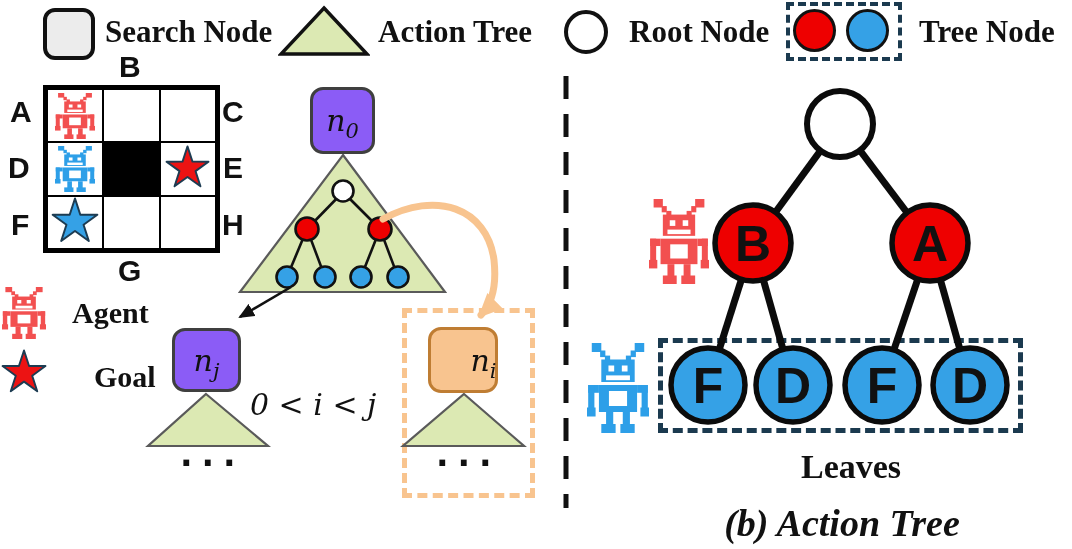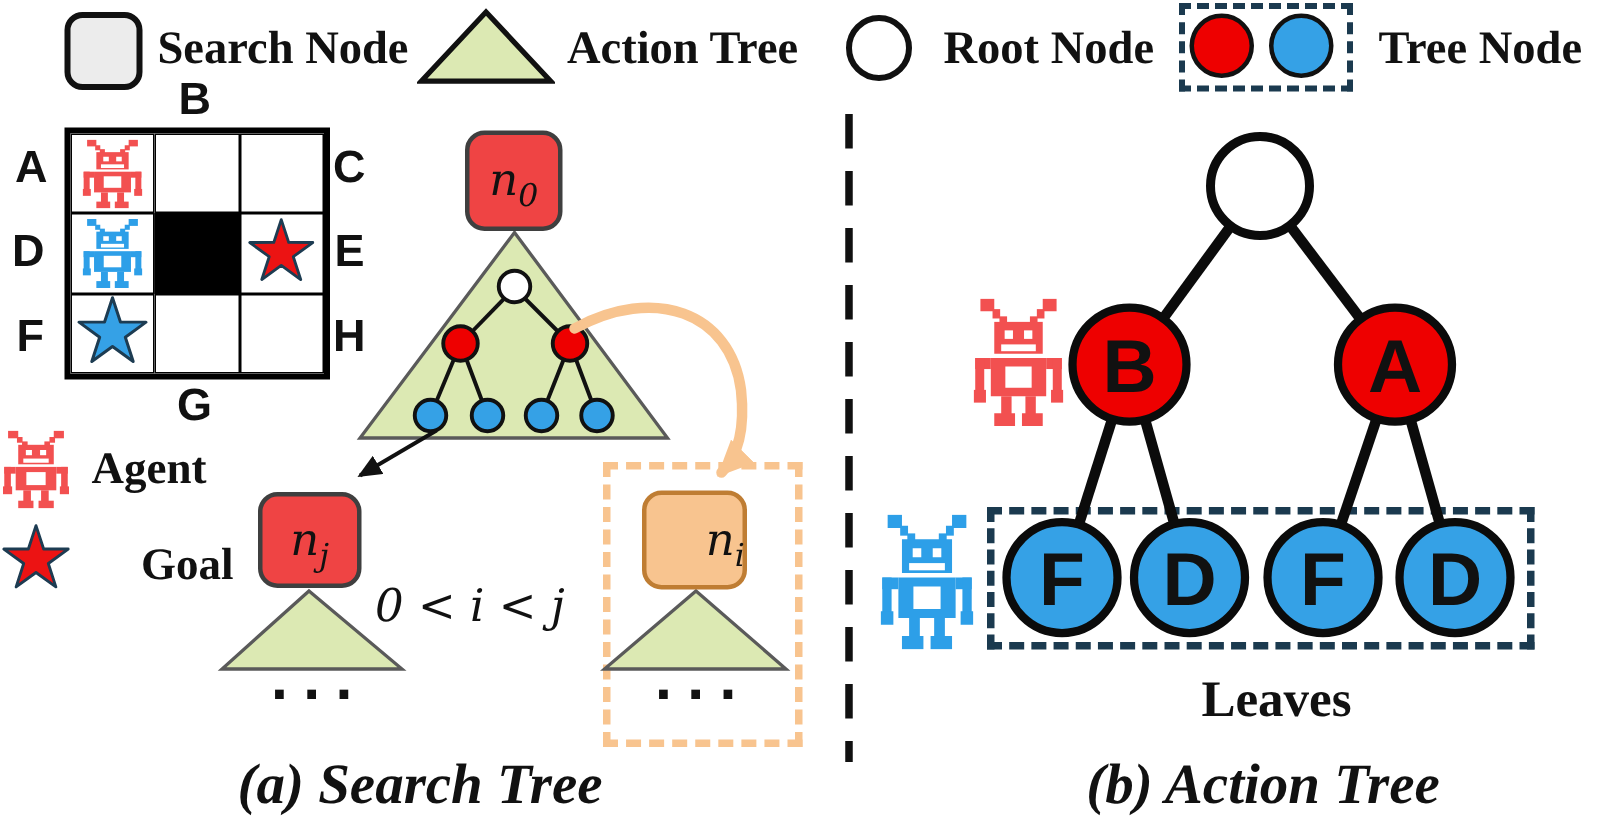--- a/index.html
+++ b/index.html
@@ -19,21 +19,21 @@
   
   .grid-box{left:43px;top:85px;width:177px;height:168px;box-sizing:border-box;border:4px solid #000;
             display:grid;grid-template-columns:repeat(3,1fr);grid-template-rows:repeat(3,1fr);}
   .cell{border:1.5px solid #000;display:flex;align-items:center;justify-content:center;background:#fff;}
   .cell.wall{background:#000;}
   .glabel{font-family:"Liberation Sans",sans-serif;font-weight:bold;font-size:30px;line-height:1;}
   .key-label{font-weight:bold;font-size:30px;}
   
   .node-box{box-sizing:border-box;border-radius:13px;display:flex;align-items:center;justify-content:center;
             font-style:italic;font-size:31px;font-family:"DejaVu Serif",serif;}
-  .node-box.gray{background:#ef4444;border:3px solid #3f3f3f;text-align:right;}
+  .node-box.gray{background:#8b5cf6;border:3px solid #3f3f3f;text-align:right;}
   .node-box.orange{background:#f8c48f;border:3px solid #bf7d33;}
   .node-box sub{font-size:21px;line-height:0;}
   .math{font-style:italic;font-size:30px;font-family:"DejaVu Serif",serif;white-space:nowrap;}
   .dots{font-family:"DejaVu Sans",sans-serif;font-weight:bold;font-size:33px;letter-spacing:9px;line-height:1;}
   .orange-dash-box{box-sizing:border-box;border:5px dashed #f8c48f;}
   .leaves-dash-box{box-sizing:border-box;border:5px dashed #1b3a4f;}
   .caption{font-weight:bold;font-style:italic;font-size:38px;text-align:center;width:320px;white-space:nowrap;}
   .leaves-label{font-weight:bold;font-size:34px;text-align:center;width:200px;}
   .layer1{z-index:1;} .layer2{z-index:2;} .layer3{z-index:3;}
   svg{display:block;}
@@ -180,41 +180,40 @@
           <use href="#star"></use>
         </svg>
     </div>
     <div class="cell"></div>
     <div class="cell"></div>
   </div>
 
   <svg class="abs layer3" style="left:2px;top:287px;" width="44" height="52" viewBox="0 0 26 30" preserveAspectRatio="none" color="#f25050">
       <use href="#robot"></use>
     </svg>
-  <div class="abs key-label layer3" style="left:61px;top:296px;">Agent</div>
+  <div class="abs key-label layer3" style="left:72px;top:296px;">Agent</div>
   <svg class="abs layer3" style="left:0px;top:349px;" width="48" height="48" viewBox="0 0 100 100" color="#ec1313">
       <use href="#star"></use>
     </svg>
   <div class="abs key-label layer3" style="left:54px;top:360px;margin-left:40px;">Goal</div>
 
   <div class="abs node-box gray layer3" style="left:310px;top:87px;width:65px;height:67px;">
     <span class="math"><span>n</span><sub>0</sub></span>
   </div>
   <div class="abs node-box gray layer3" style="left:172px;top:328px;width:69px;height:64px;">
     <span class="math"><span>n</span><sub>j</sub></span>
   </div>
   <div class="abs node-box orange layer3" style="left:428px;top:327px;width:70px;height:66px;padding-left:41px;">
     <span class="math"><span>n</span><sub>i</sub></span>
   </div>
 
   <div class="abs math layer3" style="left:250px;top:339px;margin-top:48px;">0 &lt; i &lt; j</div>
   <div class="abs dots layer3" style="left:180px;top:438px;">...</div>
   <div class="abs dots layer3" style="left:436px;top:438px;">...</div>
 
-  <div class="abs caption layer3" style="left:120px;top:501px;">(a) Search Tree</div>
 
   <svg class="abs layer3" style="left:649px;top:199px;" width="60" height="85" viewBox="0 0 26 30" preserveAspectRatio="none" color="#f25050">
       <use href="#robot"></use>
     </svg>
   <svg class="abs layer3" style="left:587px;top:343px;" width="62" height="90" viewBox="0 0 26 30" preserveAspectRatio="none" color="#2d9fe8">
       <use href="#robot"></use>
     </svg>
 
   <div class="abs leaves-label layer3" style="left:751px;top:448px;">Leaves</div>
   <div class="abs caption layer3" style="left:682px;top:501px;">(b) Action Tree</div>

